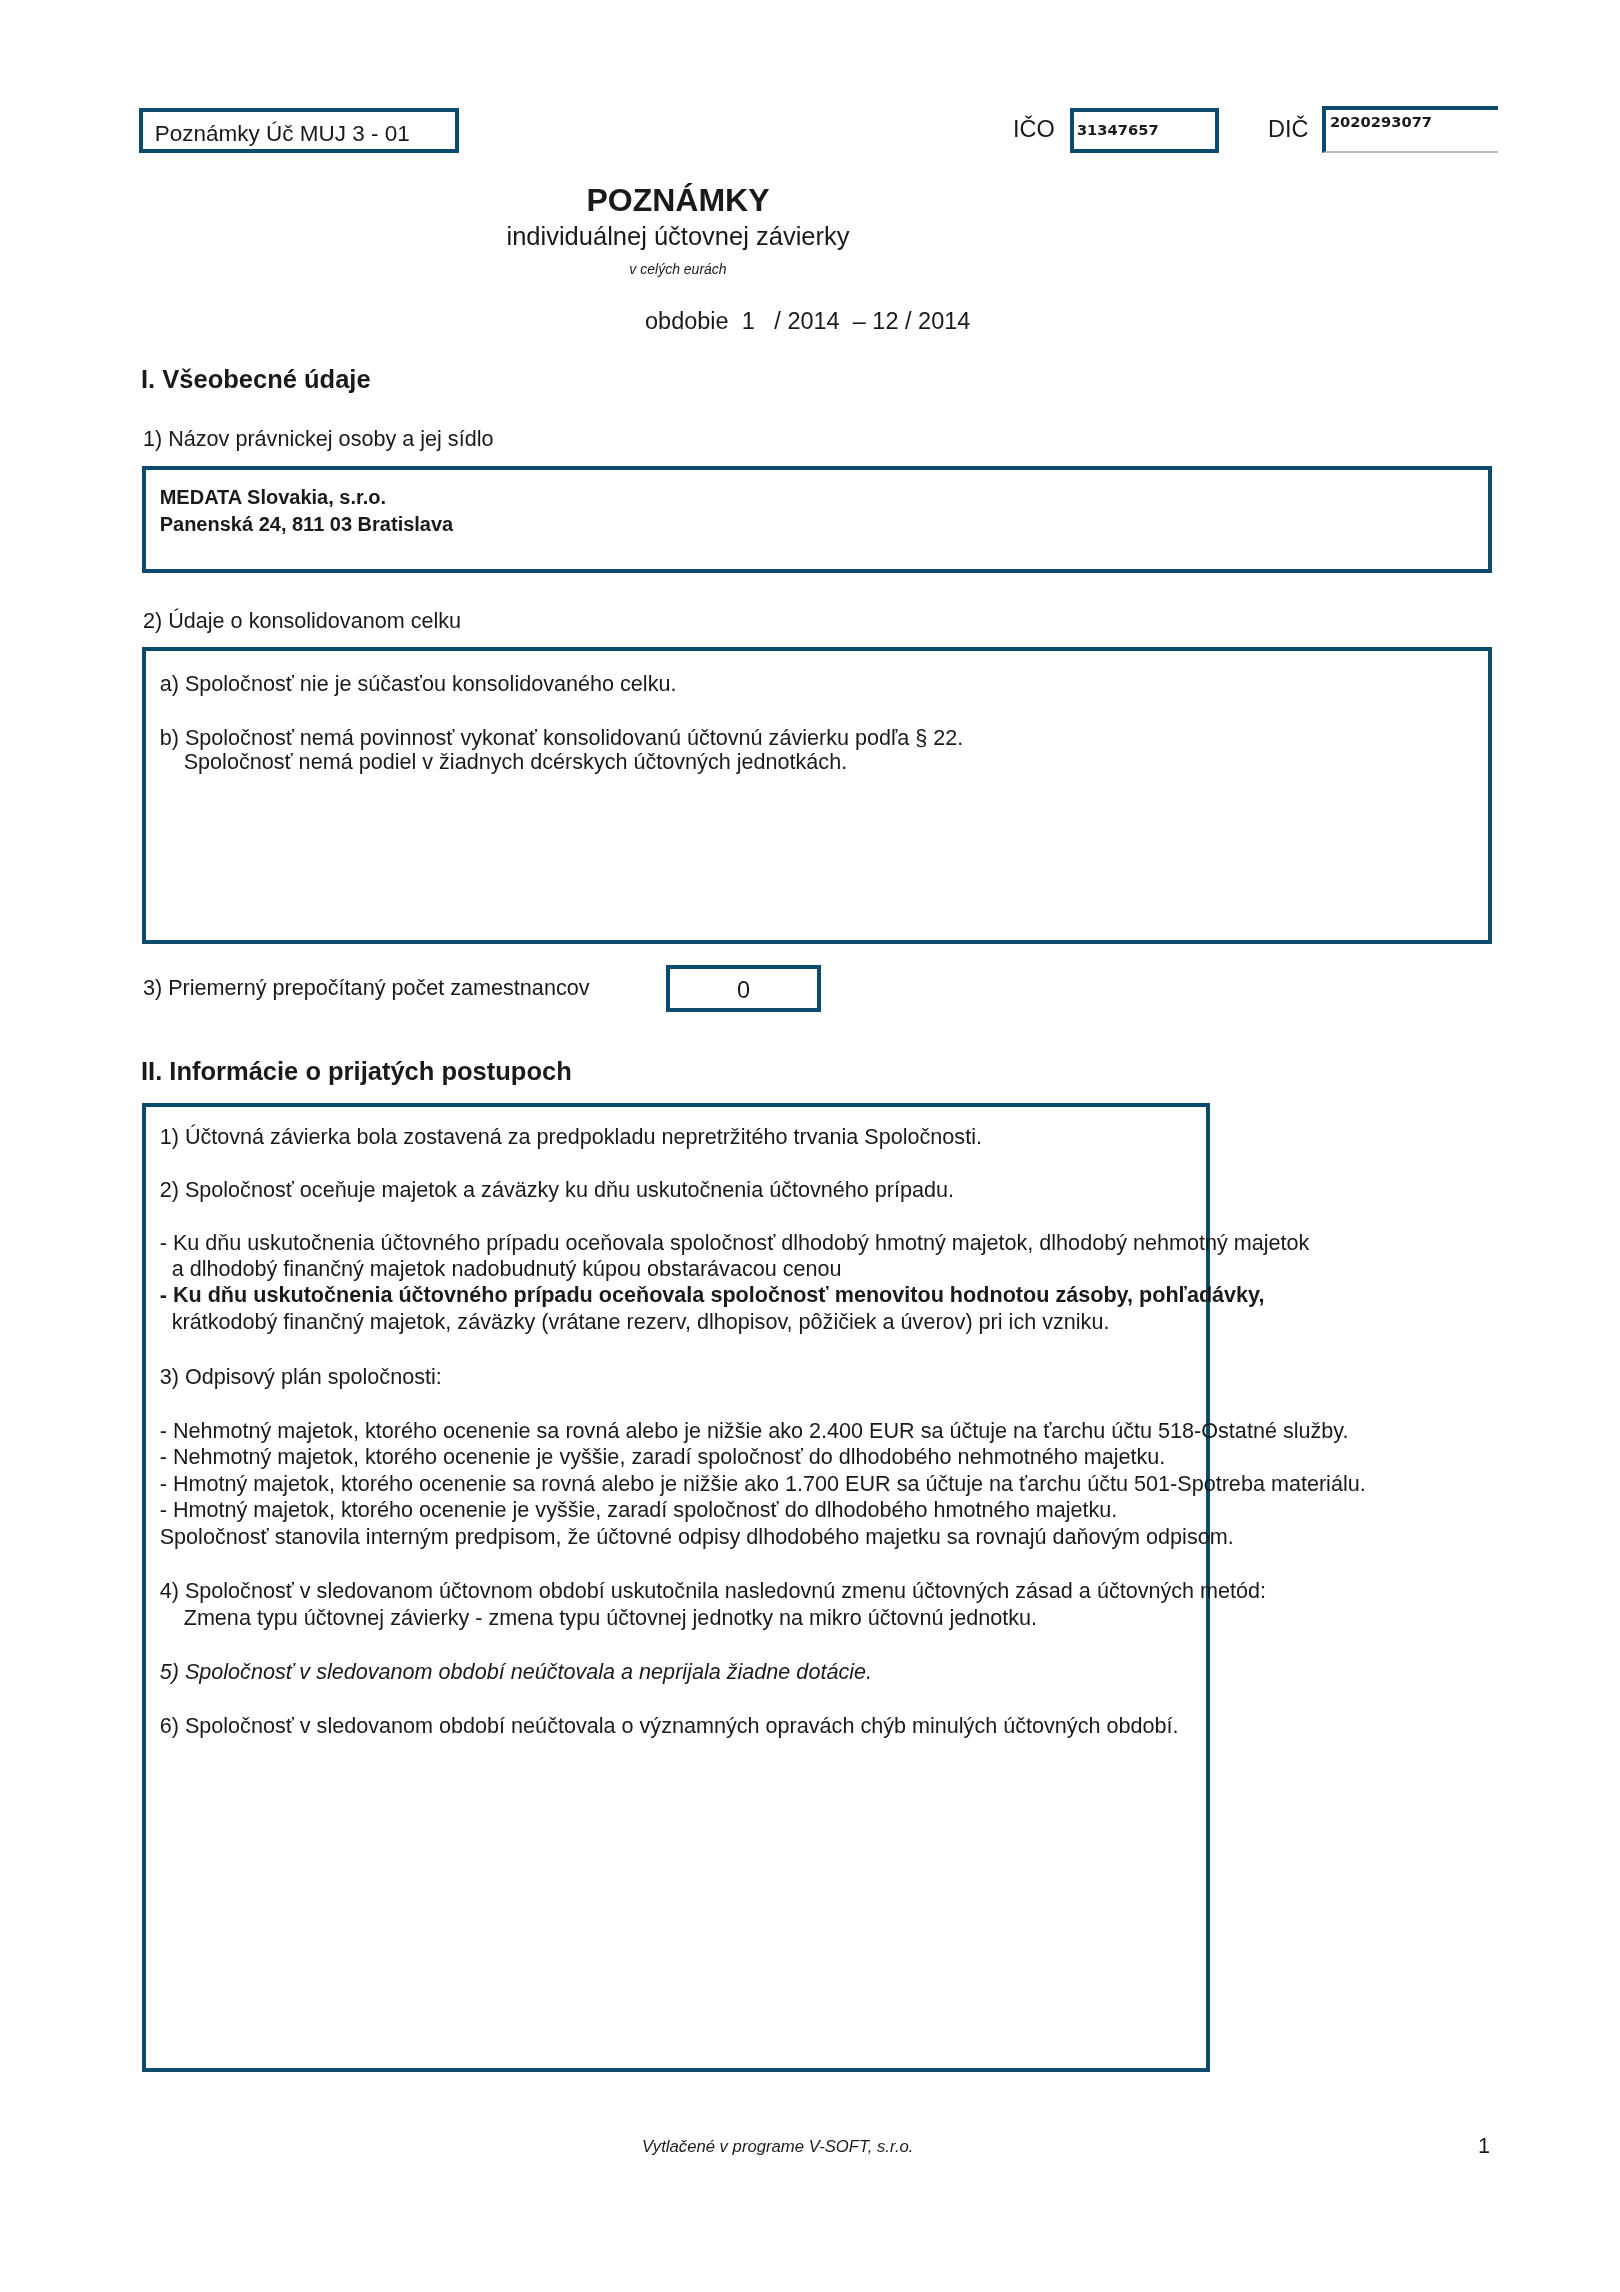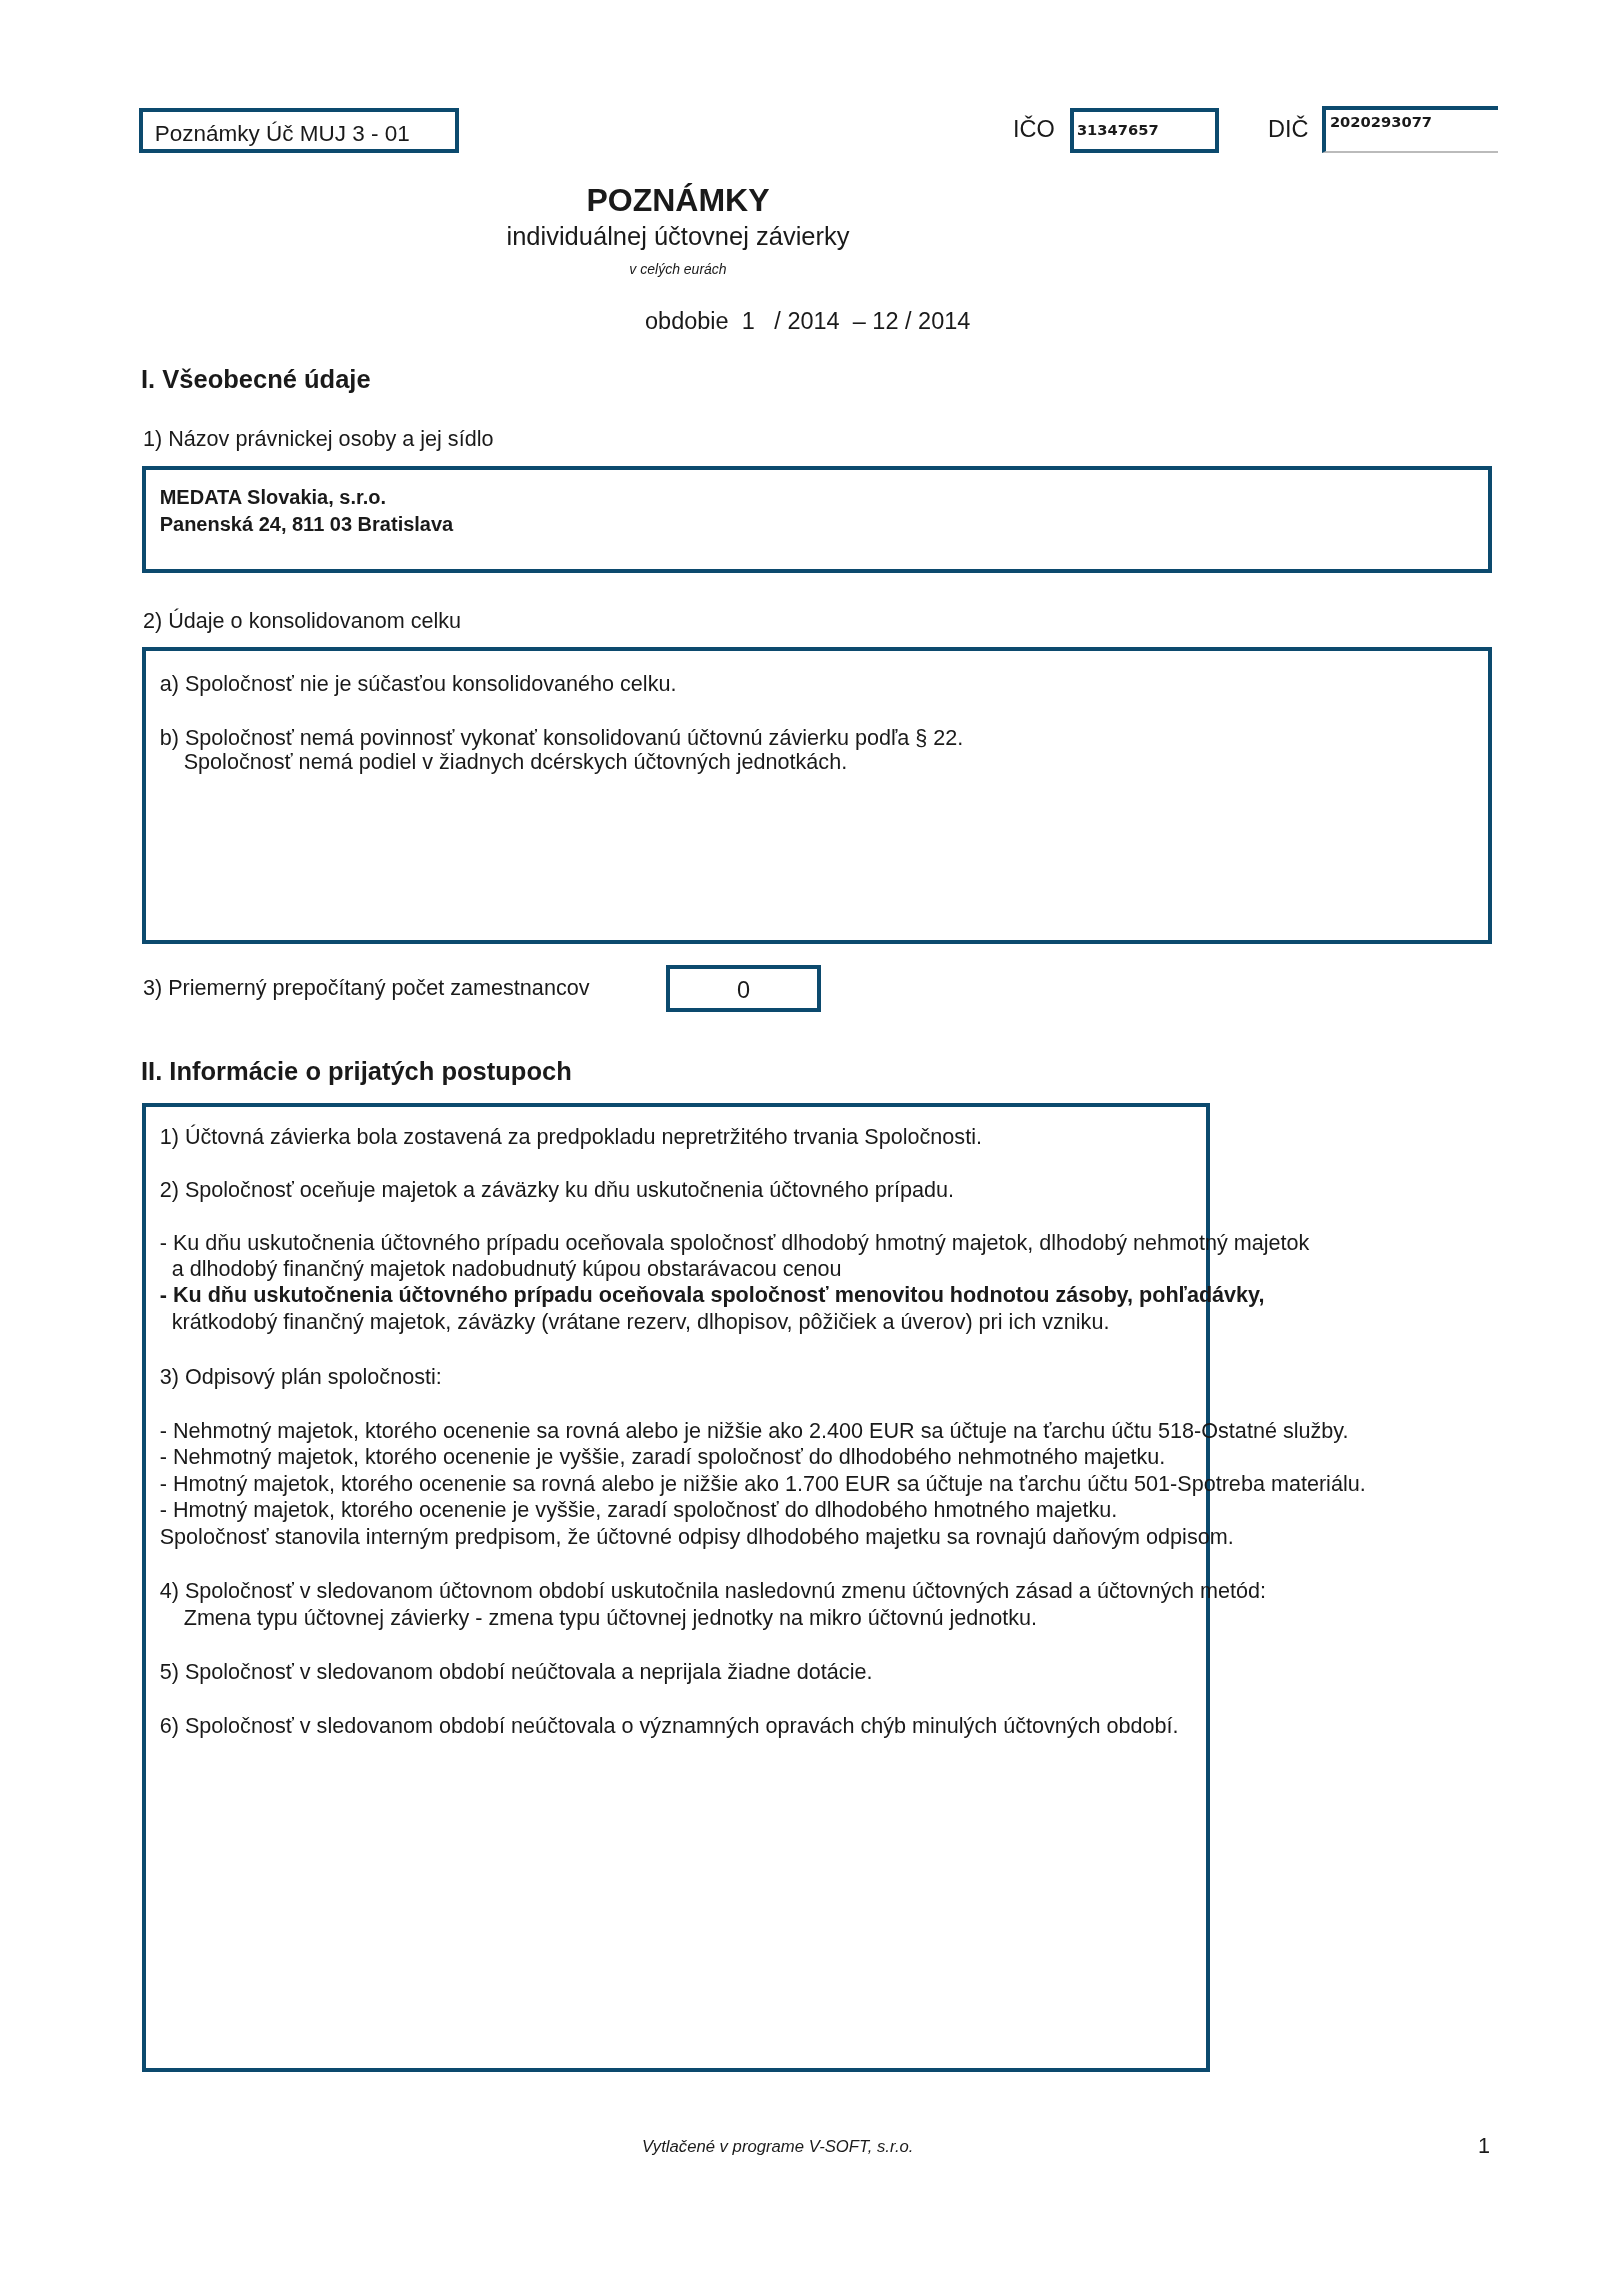--- a/index.html
+++ b/index.html
@@ -75,19 +75,19 @@
   <div class="para" style="top:175px;font-weight:bold;">- Ku dňu uskutočnenia účtovného prípadu oceňovala spoločnosť menovitou hodnotou zásoby, pohľadávky,</div>
   <div class="para" style="top:202px;">  krátkodobý finančný majetok, záväzky (vrátane rezerv, dlhopisov, pôžičiek a úverov) pri ich vzniku.</div>
   <div class="para" style="top:257px;">3) Odpisový plán spoločnosti:</div>
   <div class="para" style="top:311px;">- Nehmotný majetok, ktorého ocenenie sa rovná alebo je nižšie ako 2.400 EUR sa účtuje na ťarchu účtu 518-Ostatné služby.</div>
   <div class="para" style="top:337px;">- Nehmotný majetok, ktorého ocenenie je vyššie, zaradí spoločnosť do dlhodobého nehmotného majetku.</div>
   <div class="para" style="top:364px;">- Hmotný majetok, ktorého ocenenie sa rovná alebo je nižšie ako 1.700 EUR sa účtuje na ťarchu účtu 501-Spotreba materiálu.</div>
   <div class="para" style="top:390px;">- Hmotný majetok, ktorého ocenenie je vyššie, zaradí spoločnosť do dlhodobého hmotného majetku.</div>
   <div class="para" style="top:417px;">Spoločnosť stanovila interným predpisom, že účtovné odpisy dlhodobého majetku sa rovnajú daňovým odpisom.</div>
   <div class="para" style="top:471px;">4) Spoločnosť v sledovanom účtovnom období uskutočnila nasledovnú zmenu účtovných zásad a účtovných metód:</div>
   <div class="para" style="top:498px;">    Zmena typu účtovnej závierky - zmena typu účtovnej jednotky na mikro účtovnú jednotku.</div>
-  <div class="para" style="top:552px;">5) Spoločnosť v sledovanom období neúčtovala a neprijala žiadne dotácie.</div>
+  <div class="para" style="top:552px;font-style:italic;">5) Spoločnosť v sledovanom období neúčtovala a neprijala žiadne dotácie.</div>
   <div class="para" style="top:606px;">6) Spoločnosť v sledovanom období neúčtovala o významných opravách chýb minulých účtovných období.</div>
 </div>
 
 <div class="abs footer">Vytlačené v programe V-SOFT, s.r.o.</div>
 <div class="abs pagenum">1</div>
 
 
 </body></html>

